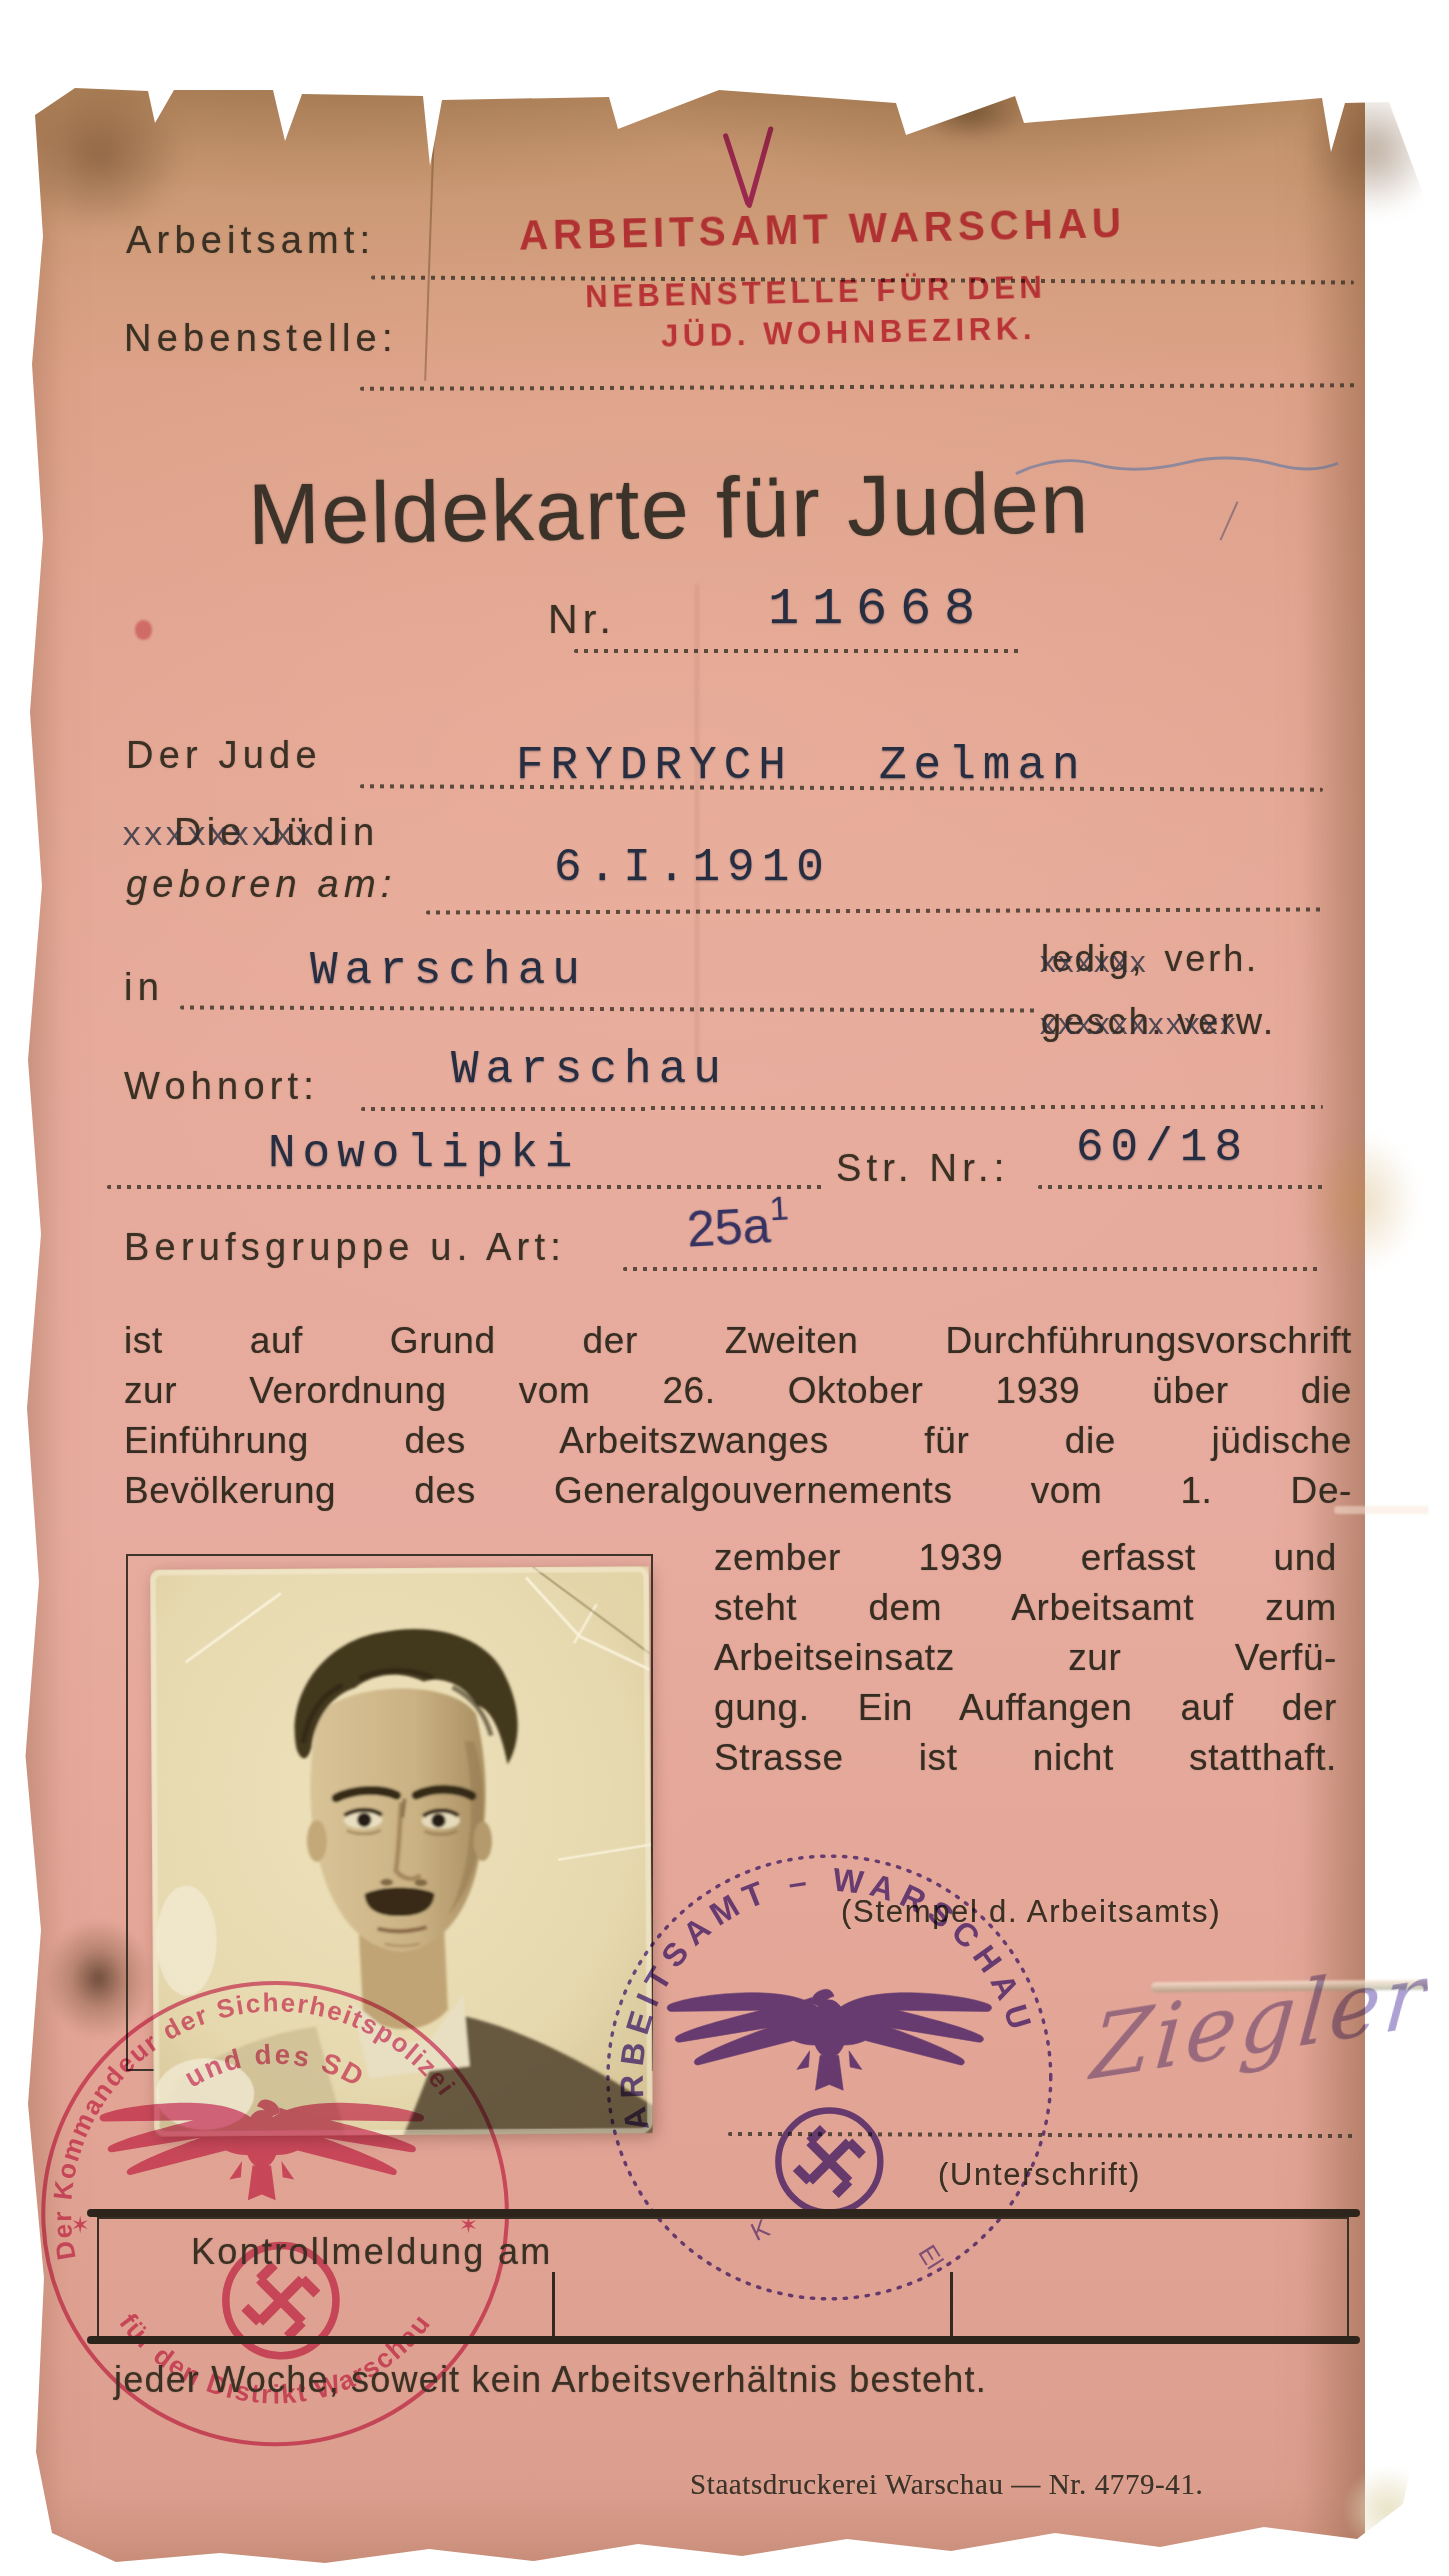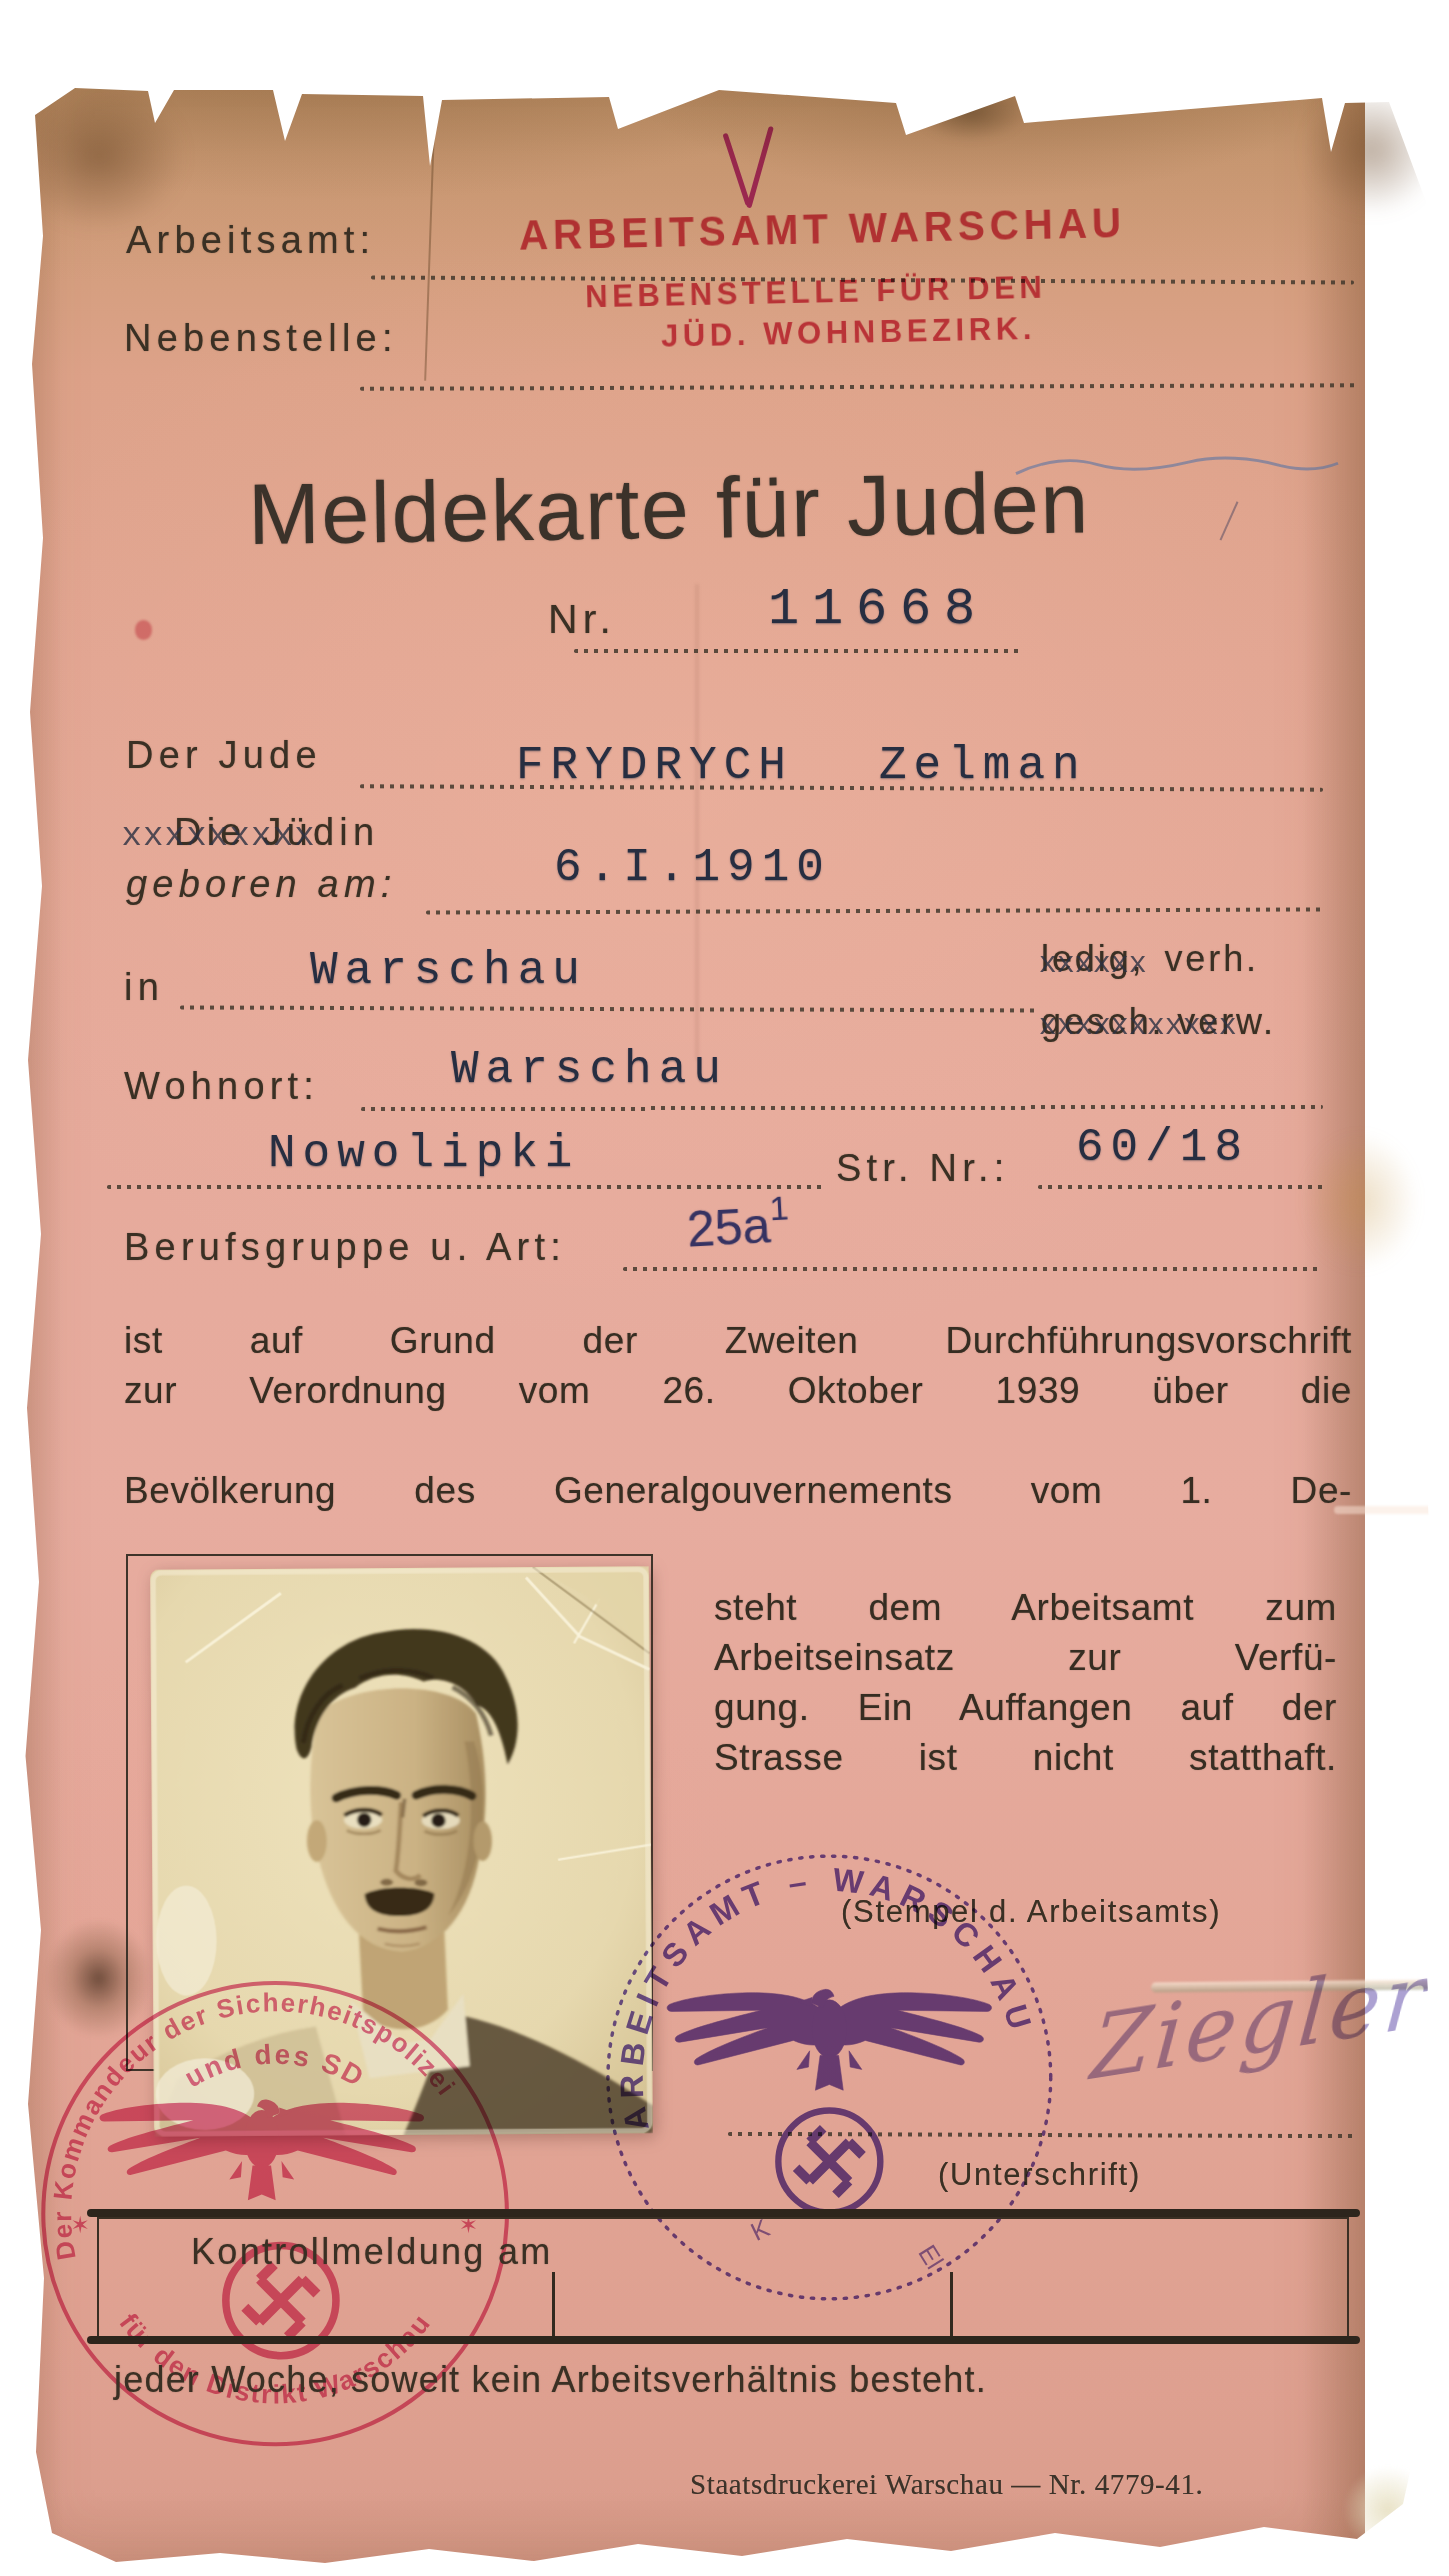--- a/index.html
+++ b/index.html
@@ -122,21 +122,23 @@
   <div class="abs dot" style="left:1038px;top:1169px;width:290px;"></div>
 
   <div class="abs lab" style="left:124px;top:1211px;">Berufsgruppe u. Art:</div>
   <div class="abs" style="left:687px;top:1182px;color:#3b4a9e;mix-blend-mode:multiply;transform:rotate(-3deg);text-shadow:0 0 1.2px rgba(59,74,158,.5);">
     <span style="font-size:50px;">25a</span><span style="font-size:34px;position:relative;top:-22px;">1</span>
   </div>
   <div class="abs dot" style="left:623px;top:1251px;width:699px;"></div>
 
   <div class="abs para" style="left:124px;top:1300px;width:1228px;">ist auf Grund der Zweiten Durchführungsvorschrift</div>
   <div class="abs para" style="left:124px;top:1350px;width:1228px;">zur Verordnung vom 26. Oktober 1939 über die</div>
+  <div class="abs para" style="left:124px;top:1400px;width:1228px;">Einführung des Arbeitszwanges für die jüdische</div>
   <div class="abs para" style="left:124px;top:1450px;width:1228px;">Bevölkerung des Generalgouvernements vom 1. De-</div>
+  <div class="abs para" style="left:714px;top:1517px;width:623px;">zember 1939 erfasst und</div>
   <div class="abs para" style="left:714px;top:1617px;width:623px;">Arbeitseinsatz zur Verfü-</div>
   <div class="abs para" style="left:714px;top:1567px;width:623px;">steht dem Arbeitsamt zum</div>
   <div class="abs para" style="left:714px;top:1667px;width:623px;">gung. Ein Auffangen auf der</div>
   <div class="abs para" style="left:714px;top:1717px;width:623px;">Strasse ist nicht statthaft.</div>
 
   <div class="abs" style="left:126px;top:1538px;width:523px;height:513px;border:2.9px solid #3e342a;"></div>
   <svg class="abs" style="left:152px;top:1552px;transform:rotate(-.4deg);filter:drop-shadow(3.5px 4.6px 8px rgba(90,50,40,.35));" width="499" height="567" viewBox="0 0 860 978">
     <defs>
       <radialGradient id="pbg" cx="45%" cy="40%" r="75%">
         <stop offset="0%" stop-color="#eee2bc"></stop>

